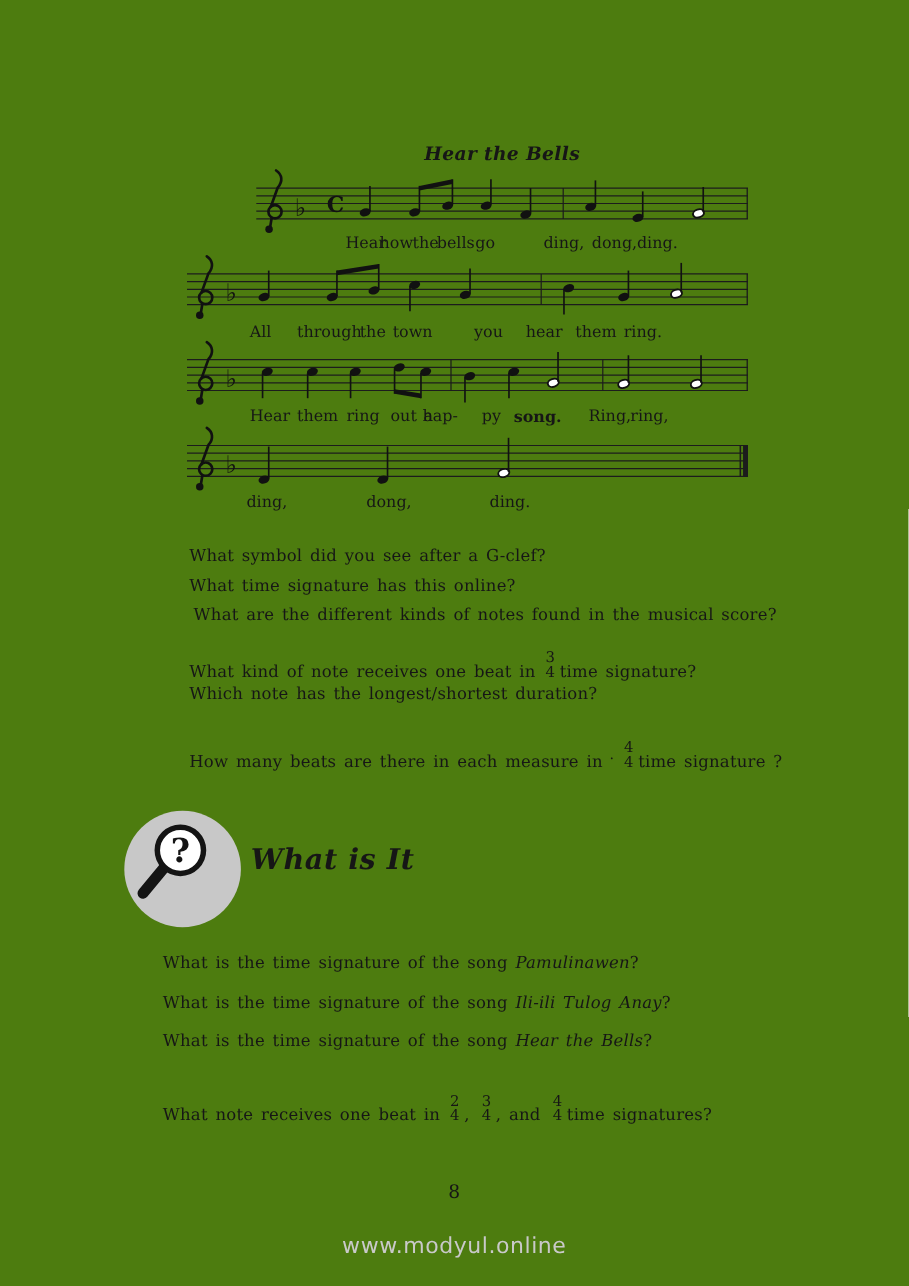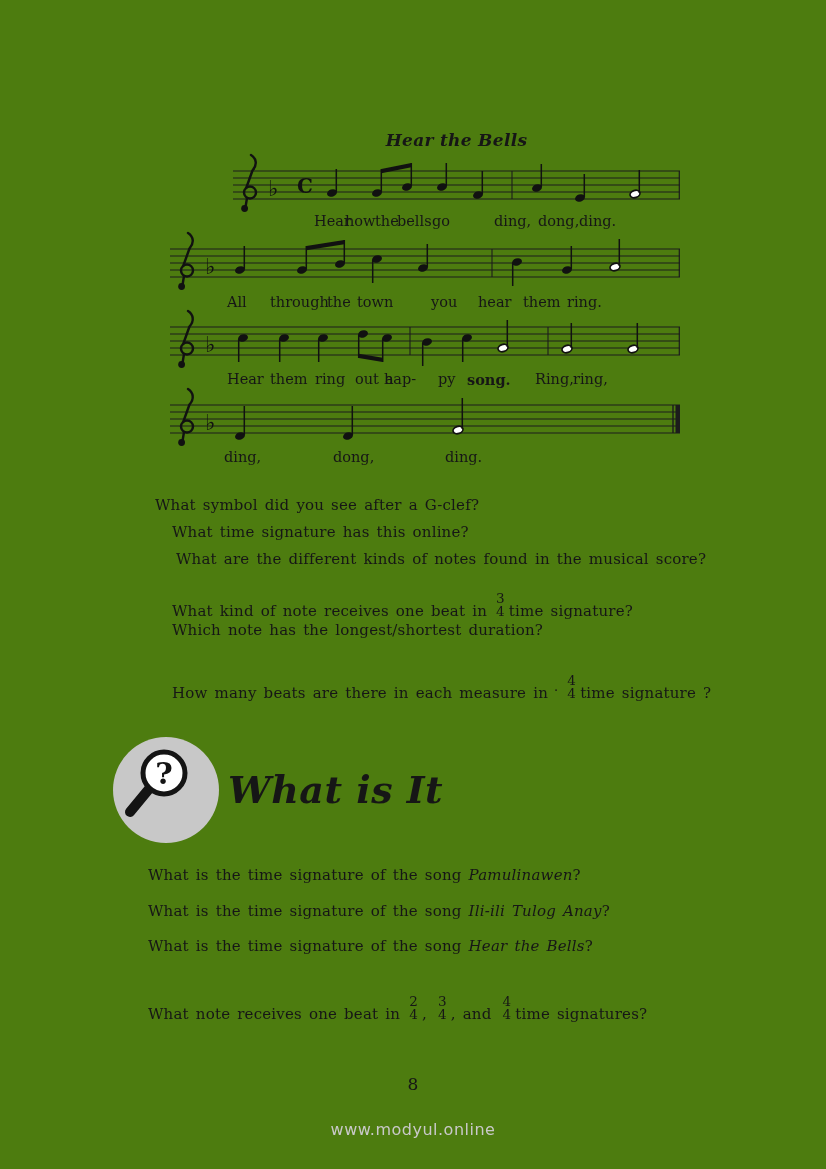--- a/index.html
+++ b/index.html
@@ -19,30 +19,30 @@
   }
   .frac{
     display:inline-block;vertical-align:baseline;text-align:center;
     font-size:13.5px;line-height:13px;margin:0 4px 0 9px;
   }
   .frac span{display:block;}
   .fdot{display:inline-block;font-size:13px;vertical-align:7px;margin-left:6px;}
   .sep{margin:0 2px 0 0;}
   .it{font-style:italic;}
   .whatisit{
-    position:absolute;left:228px;top:767px;font-size:38px;font-weight:bold;font-style:italic;
+    position:absolute;left:228px;top:767px;font-size:26px;font-weight:bold;font-style:italic;
     letter-spacing:.5px;white-space:nowrap;
   }
   .icon-wrap{position:absolute;left:111px;top:735px;width:110px;height:110px;}
   .pagenum{
     position:absolute;left:0;top:1074px;width:826px;text-align:center;font-size:17px;
   }
   .watermark{
     position:absolute;left:0;top:1120px;width:826px;text-align:center;
-    font-family:"DejaVu Sans",sans-serif;font-size:16px;color:#c9c9c9;letter-spacing:.5px;
+    font-family:"DejaVu Sans",sans-serif;font-size:20px;color:#c9c9c9;letter-spacing:.5px;
   }
 </style>
 </head>
 <body>
 
 <div class="page">
 
   <div class="score-title">Hear the Bells</div>
 
   <div id="score-canvas">
@@ -168,21 +168,21 @@
         <text x="35" y="55" font-size="22" font-family="DejaVu Sans, sans-serif" fill="#111">♭</text>
         <ellipse cx="70" cy="61" rx="5.1" ry="3.6" transform="rotate(-18 70 61)" fill="#111" stroke="none" stroke-width="1.7"></ellipse>
         <line x1="74.3" y1="60" x2="74.3" y2="31" stroke="#111" stroke-width="1.5"></line>
         <ellipse cx="178" cy="61" rx="5.1" ry="3.6" transform="rotate(-18 178 61)" fill="#111" stroke="none" stroke-width="1.7"></ellipse>
         <line x1="182.3" y1="60" x2="182.3" y2="31" stroke="#111" stroke-width="1.5"></line>
         <ellipse cx="288" cy="55" rx="5.1" ry="3.6" transform="rotate(-18 288 55)" fill="#fff" stroke="#111" stroke-width="1.7"></ellipse>
         <line x1="292.3" y1="54" x2="292.3" y2="23" stroke="#111" stroke-width="1.5"></line>
       </svg>
     </div>
 
-  <div class="line" style="left:155px;top:496px">What symbol did you see after a G-clef?</div>
+  <div class="line" style="left:172px;top:496px">What symbol did you see after a G-clef?</div>
   <div class="line" style="left:172px;top:523px">What time signature has this online?</div>
   <div class="line" style="left:176px;top:550px">What are the different kinds of notes found in the musical score?</div>
 
   <div class="line" style="left:172px;top:592px">
     <span>What kind of note receives one beat in</span><span class="frac"><span>3</span><span>4</span></span><span>time signature?</span>
   </div>
 
   <div class="line" style="left:172px;top:621px">Which note has the longest/shortest duration?</div>
 
   <div class="line" style="left:172px;top:674px">

